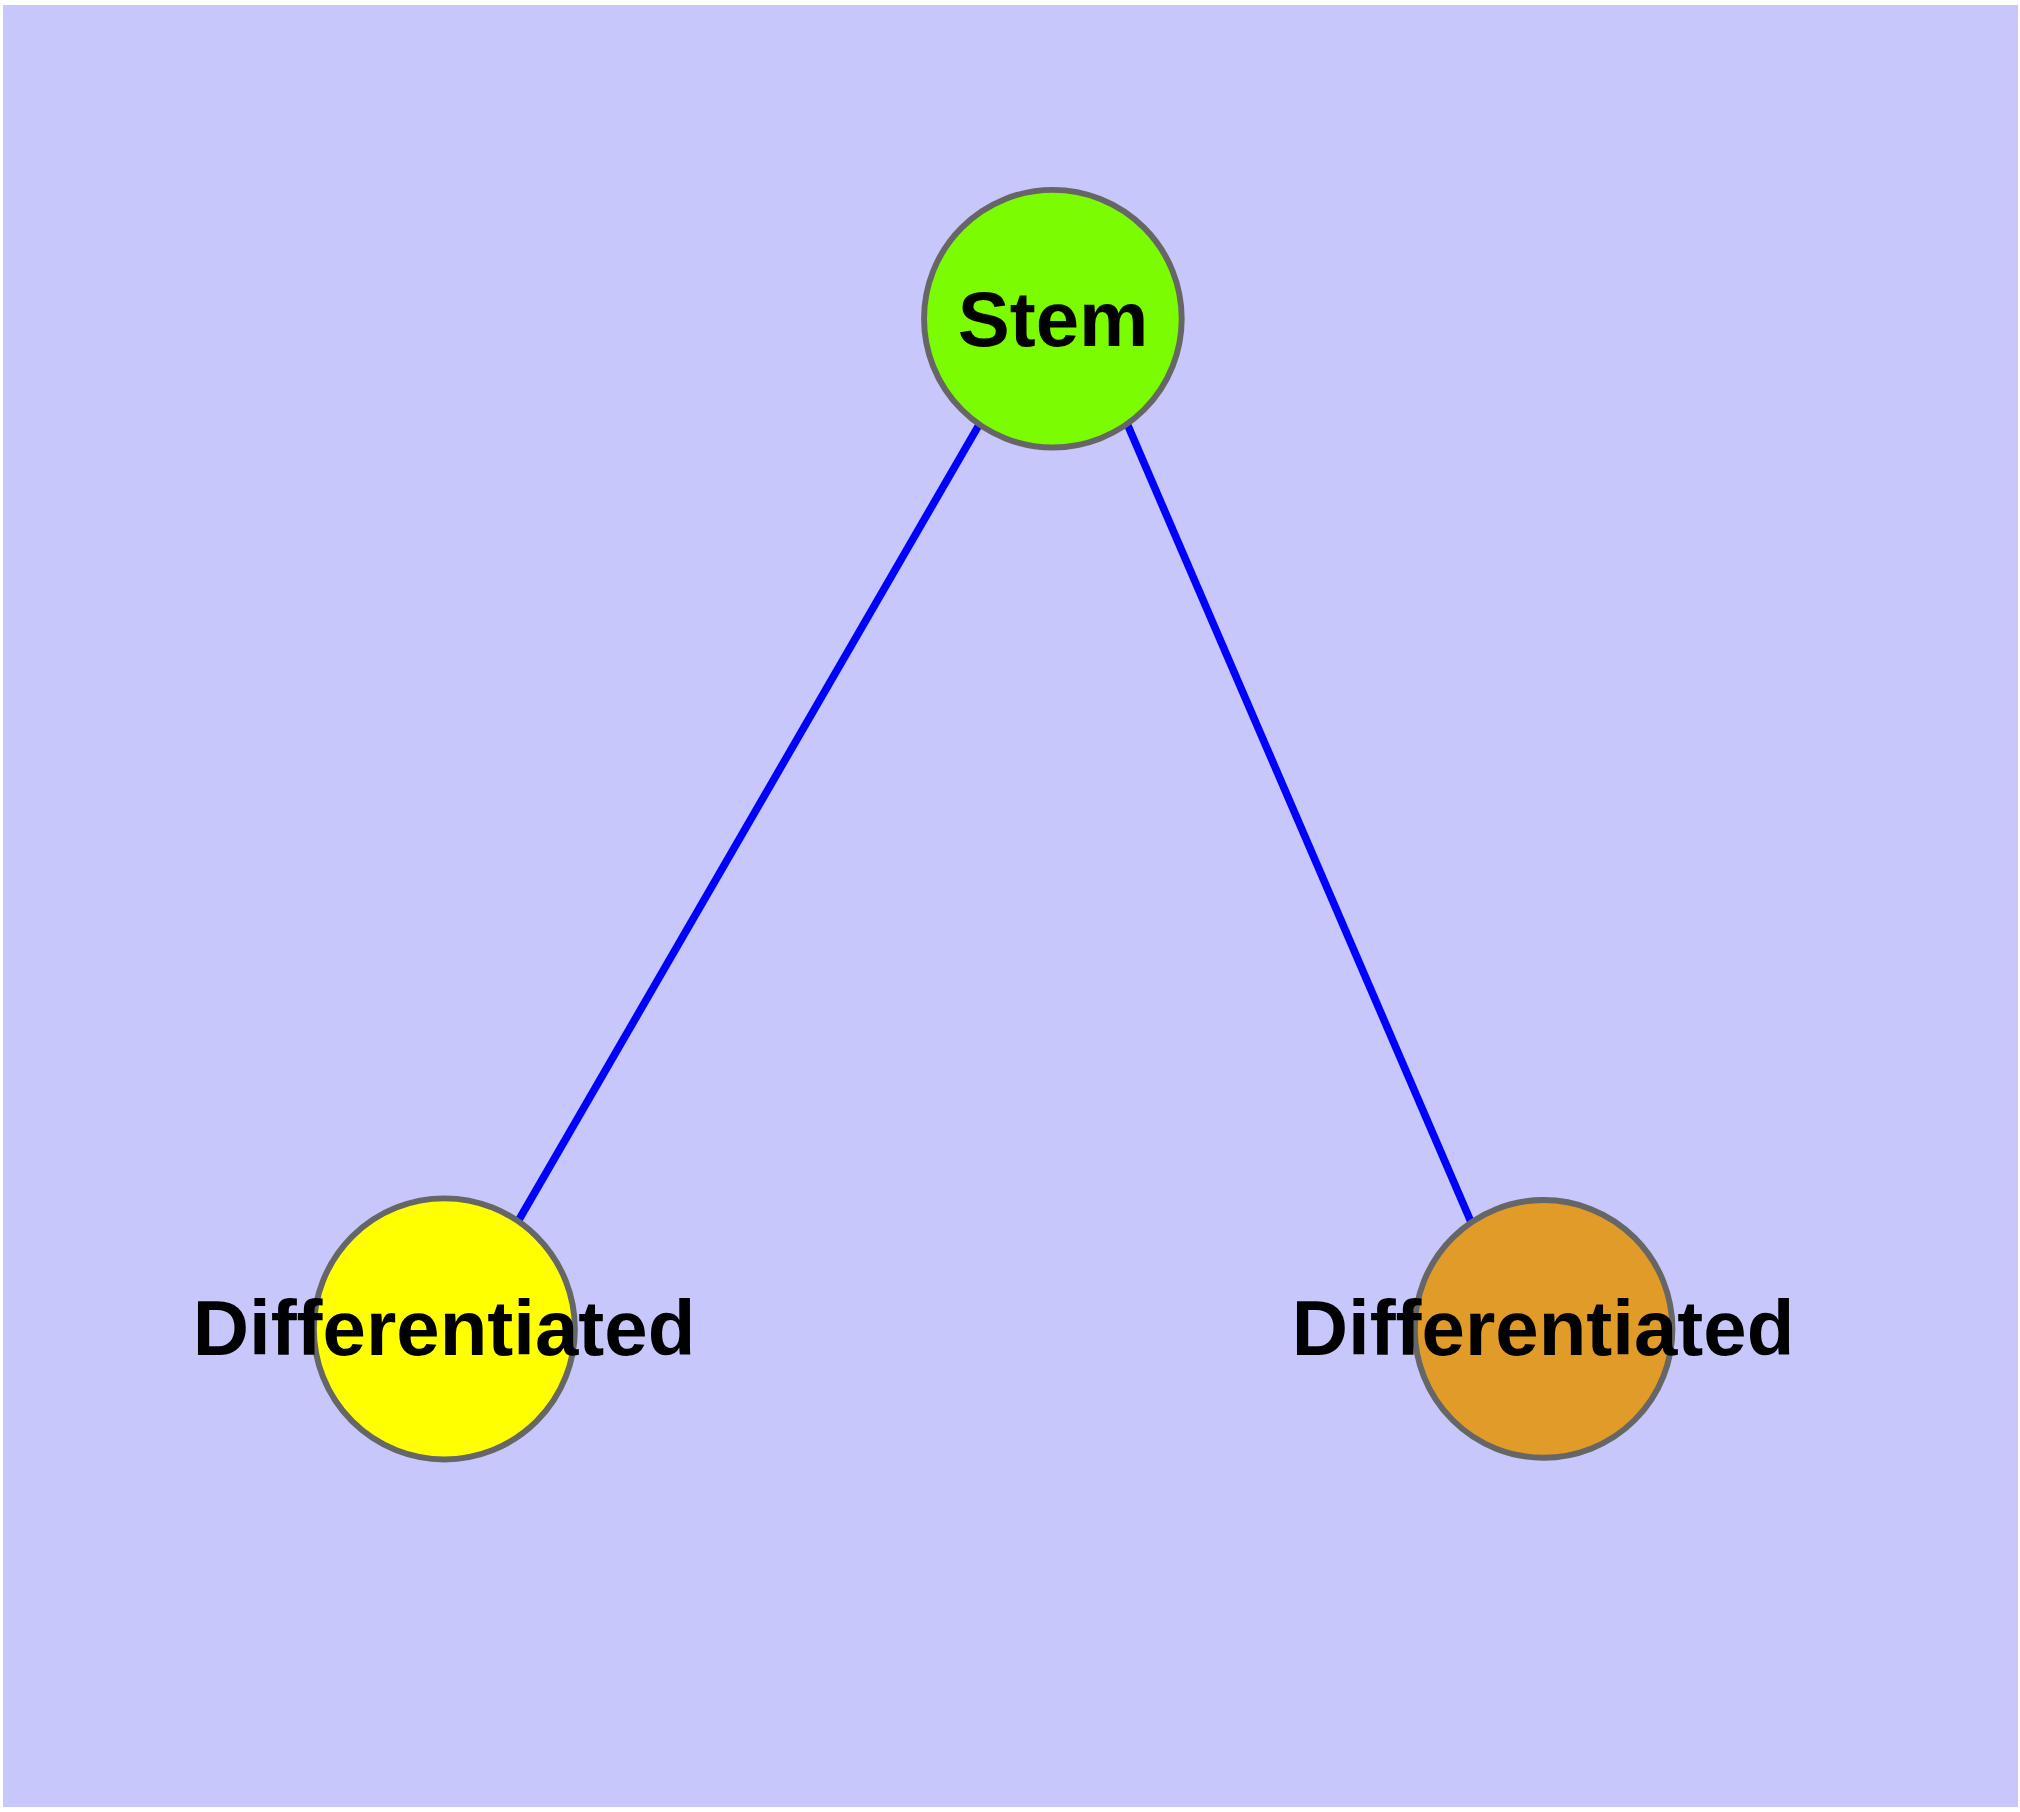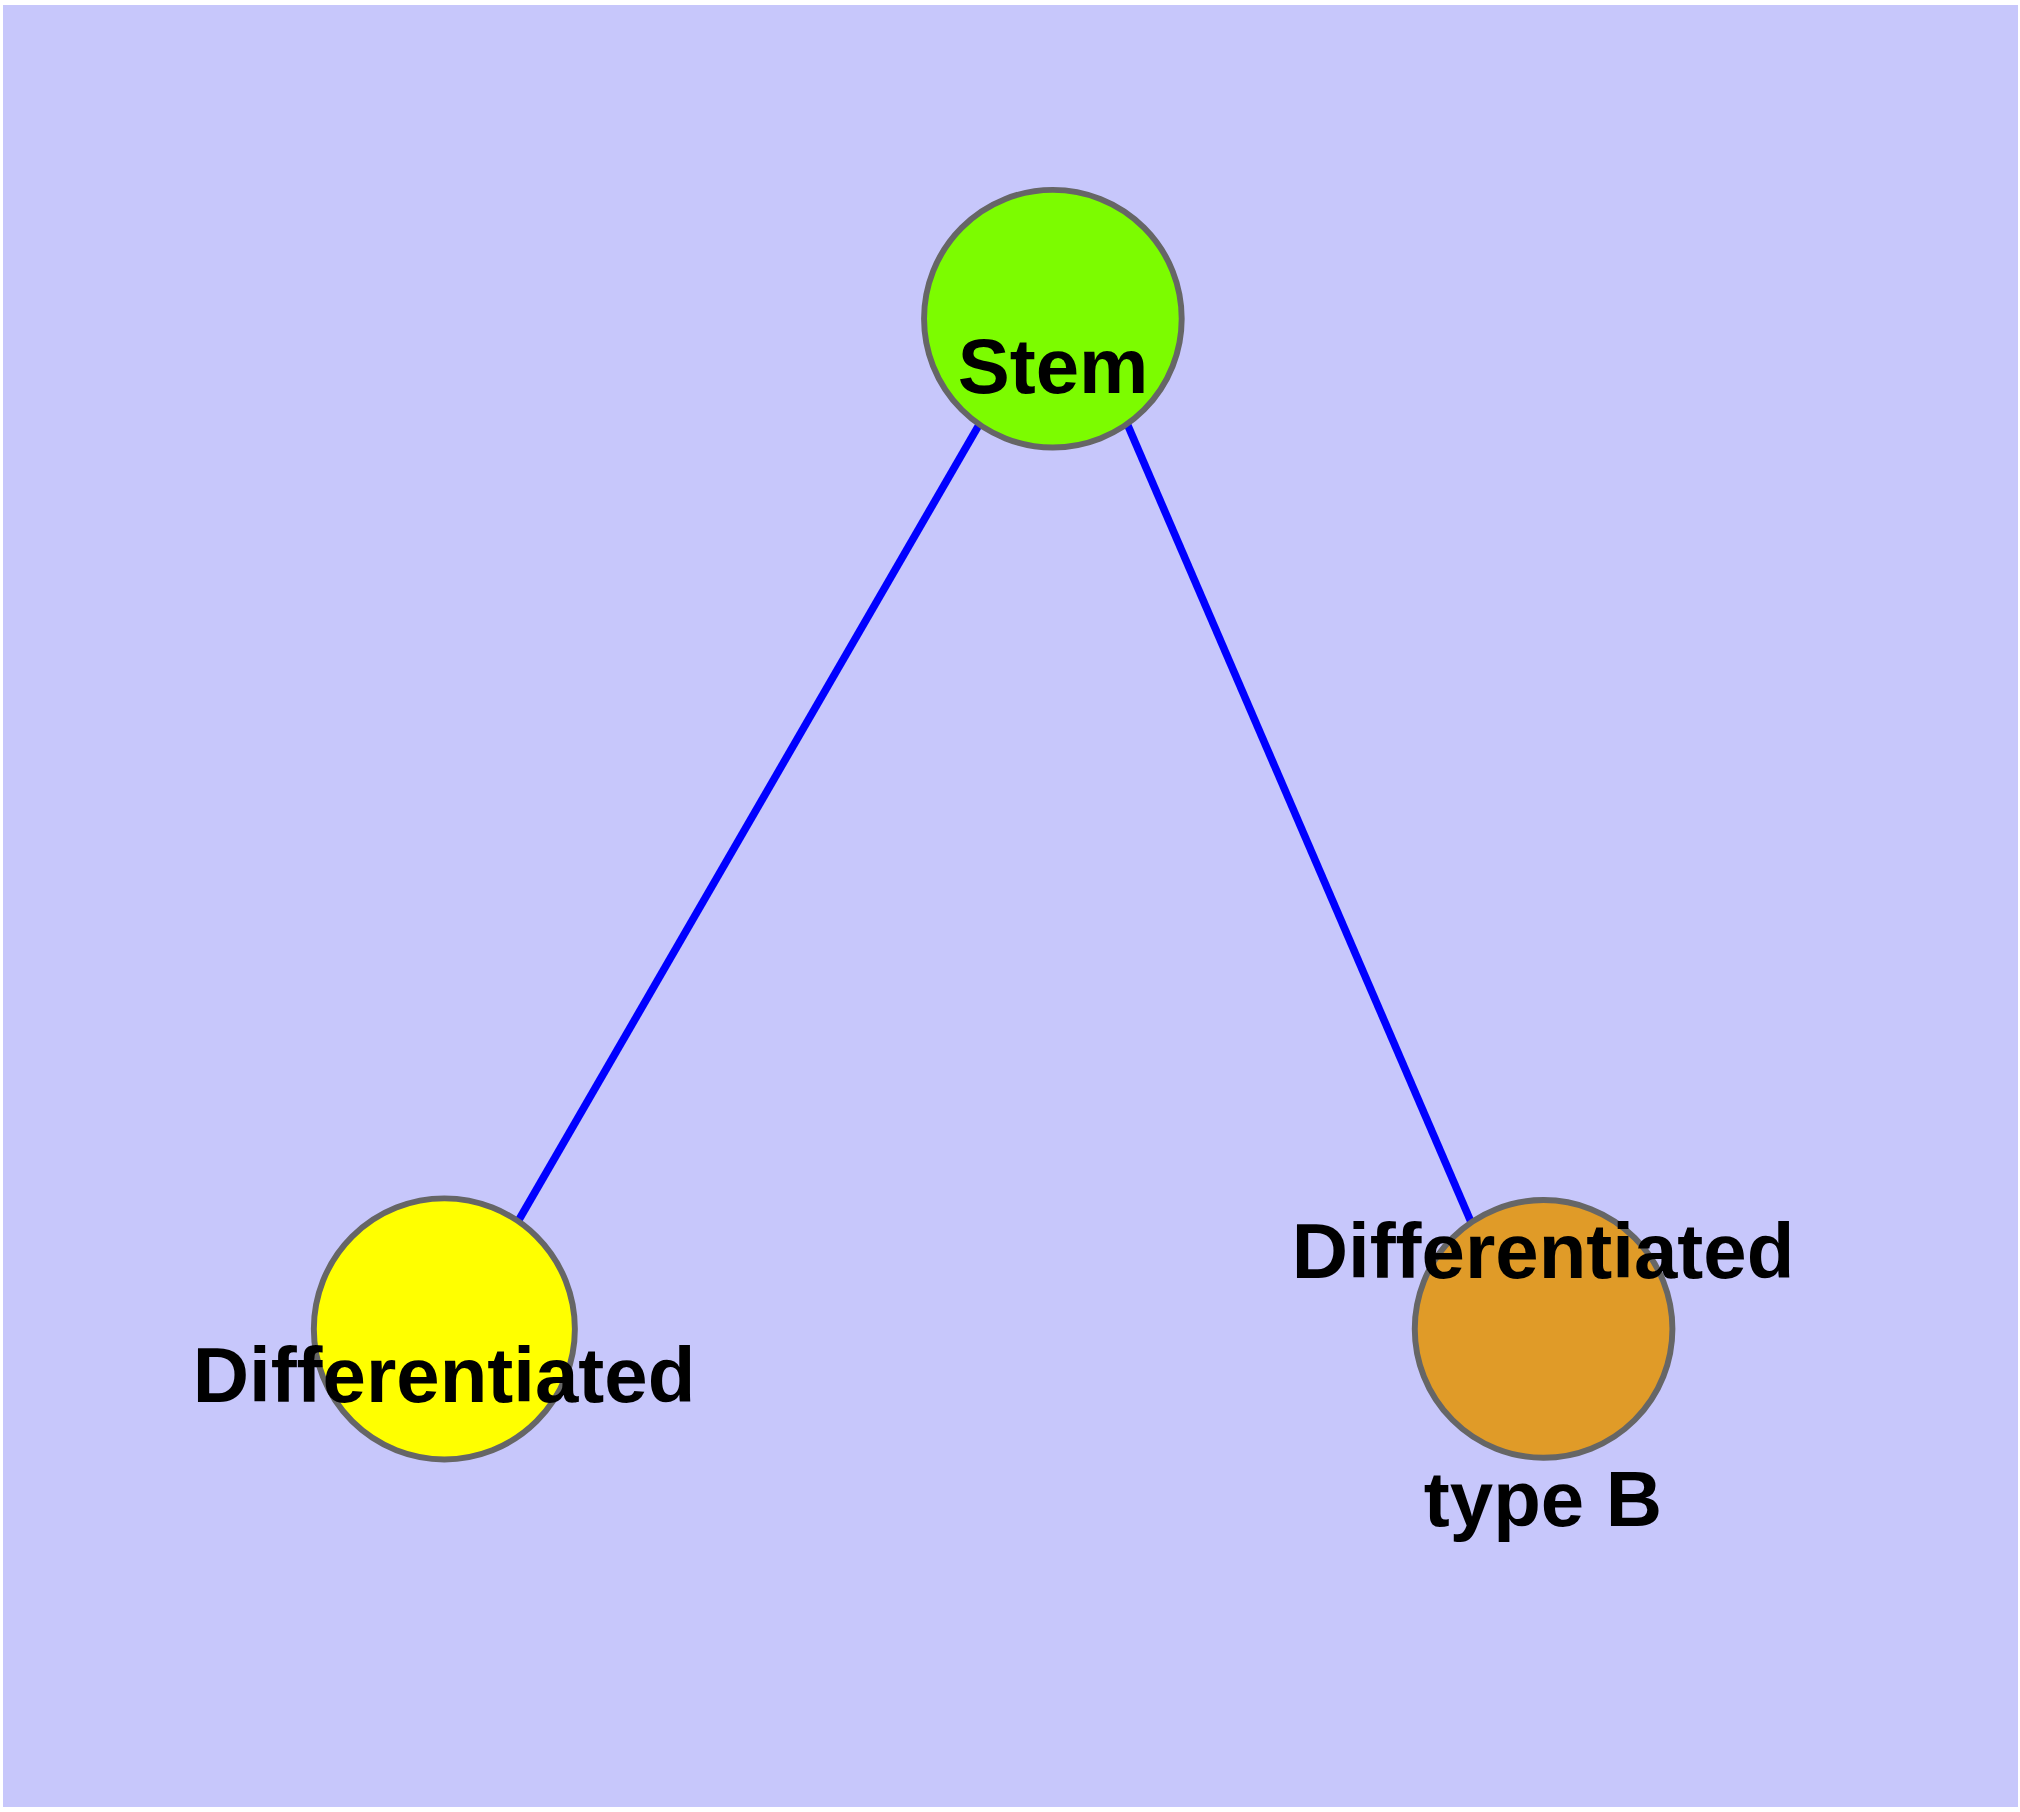--- a/index.html
+++ b/index.html
@@ -35,21 +35,20 @@
     position: absolute;
     color: #000000;
     font-family: "Liberation Sans", sans-serif;
     font-weight: bold;
     font-size: 78px;
     line-height: 1.06;
     text-align: center;
     white-space: pre;
     pointer-events: none;
     transform: translate(-50%, -50%);
-    margin-top: 47px;
   }
 </style>
 </head>
 <body>
 
 <div id="canvas">
   <div id="plot-area"></div>
 
   <svg id="graph-svg" viewBox="0 0 2384 2138">
     <g>
@@ -64,16 +63,15 @@
   </svg>
 
   <div class="node-label" style="left:1053px; top:319px;">Stem</div>
 
   <div class="node-label" style="left:444px; top:1329px;">
     <div>Differentiated</div>
   </div>
 
   <div class="node-label" style="left:1543px; top:1329px;">
     <div>Differentiated</div>
-    <div>type B</div>
   </div>
 </div>
 
 
 </body></html>

